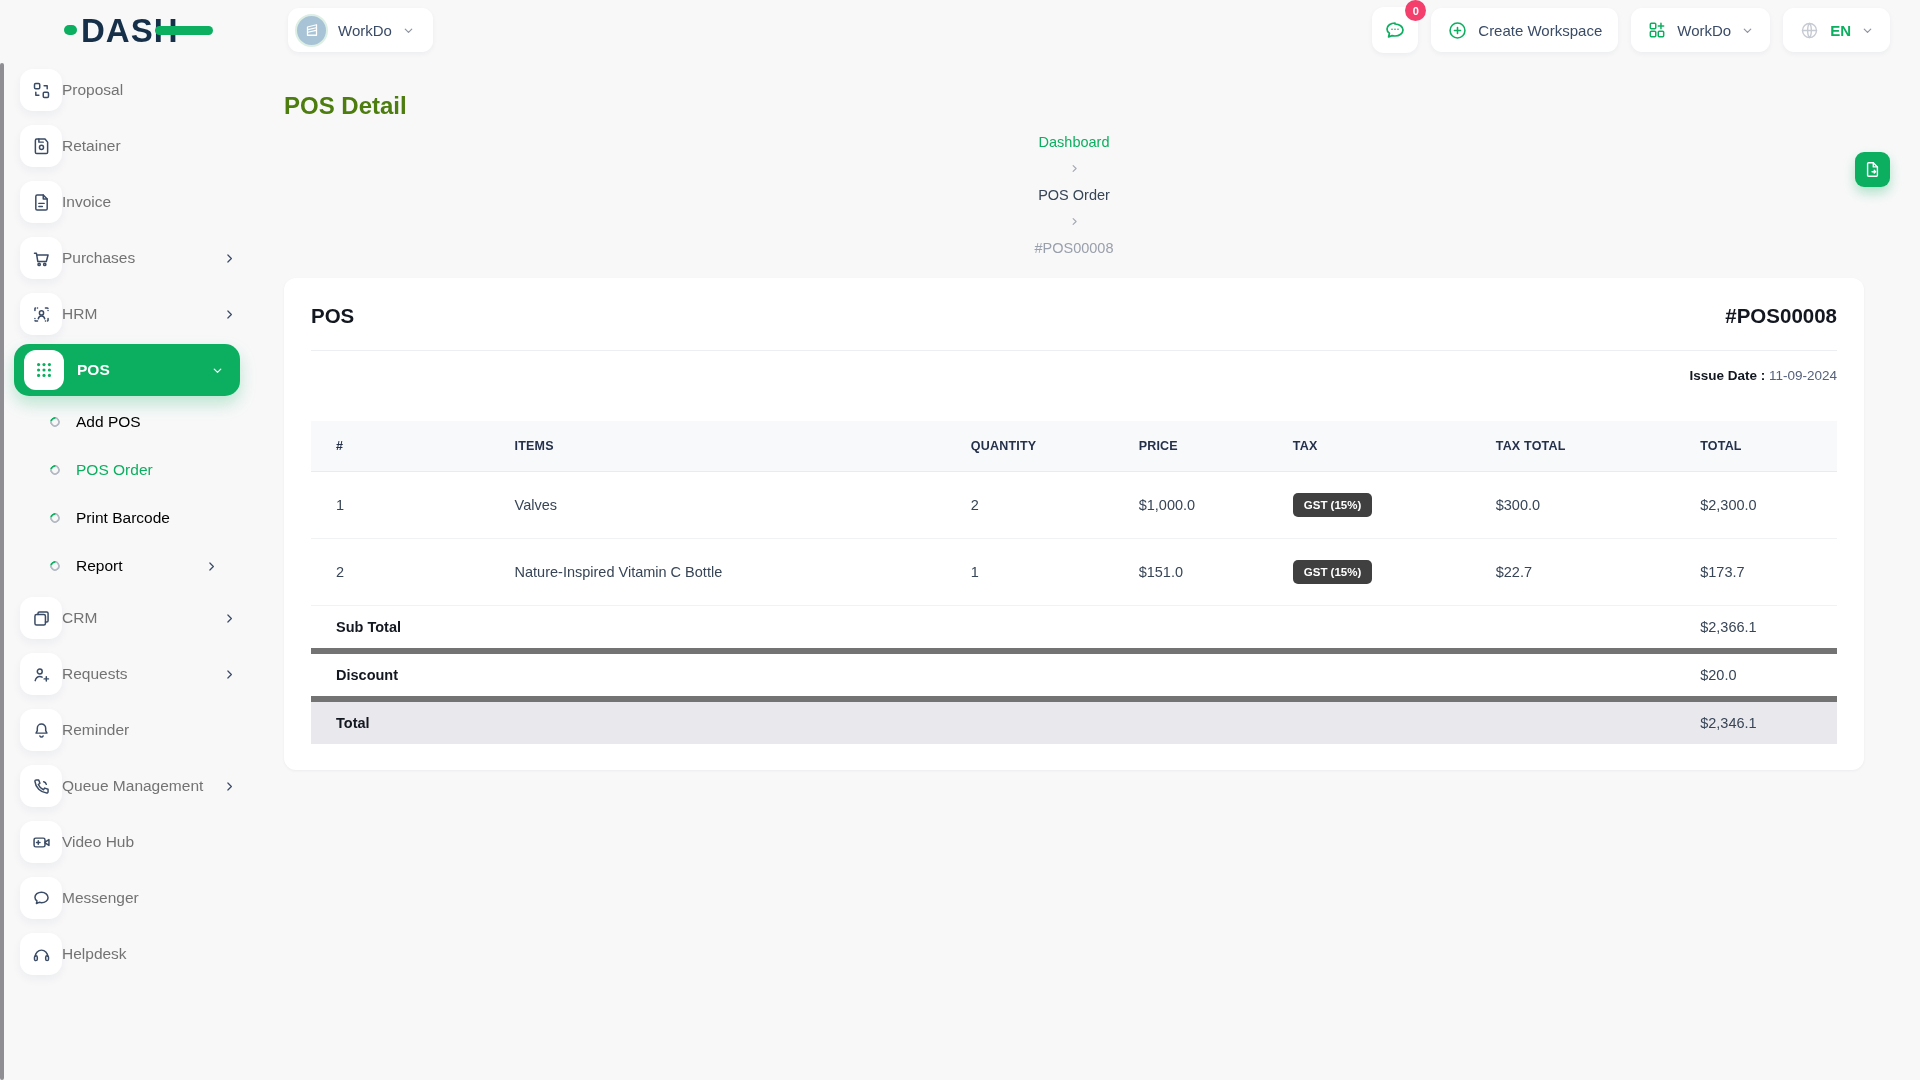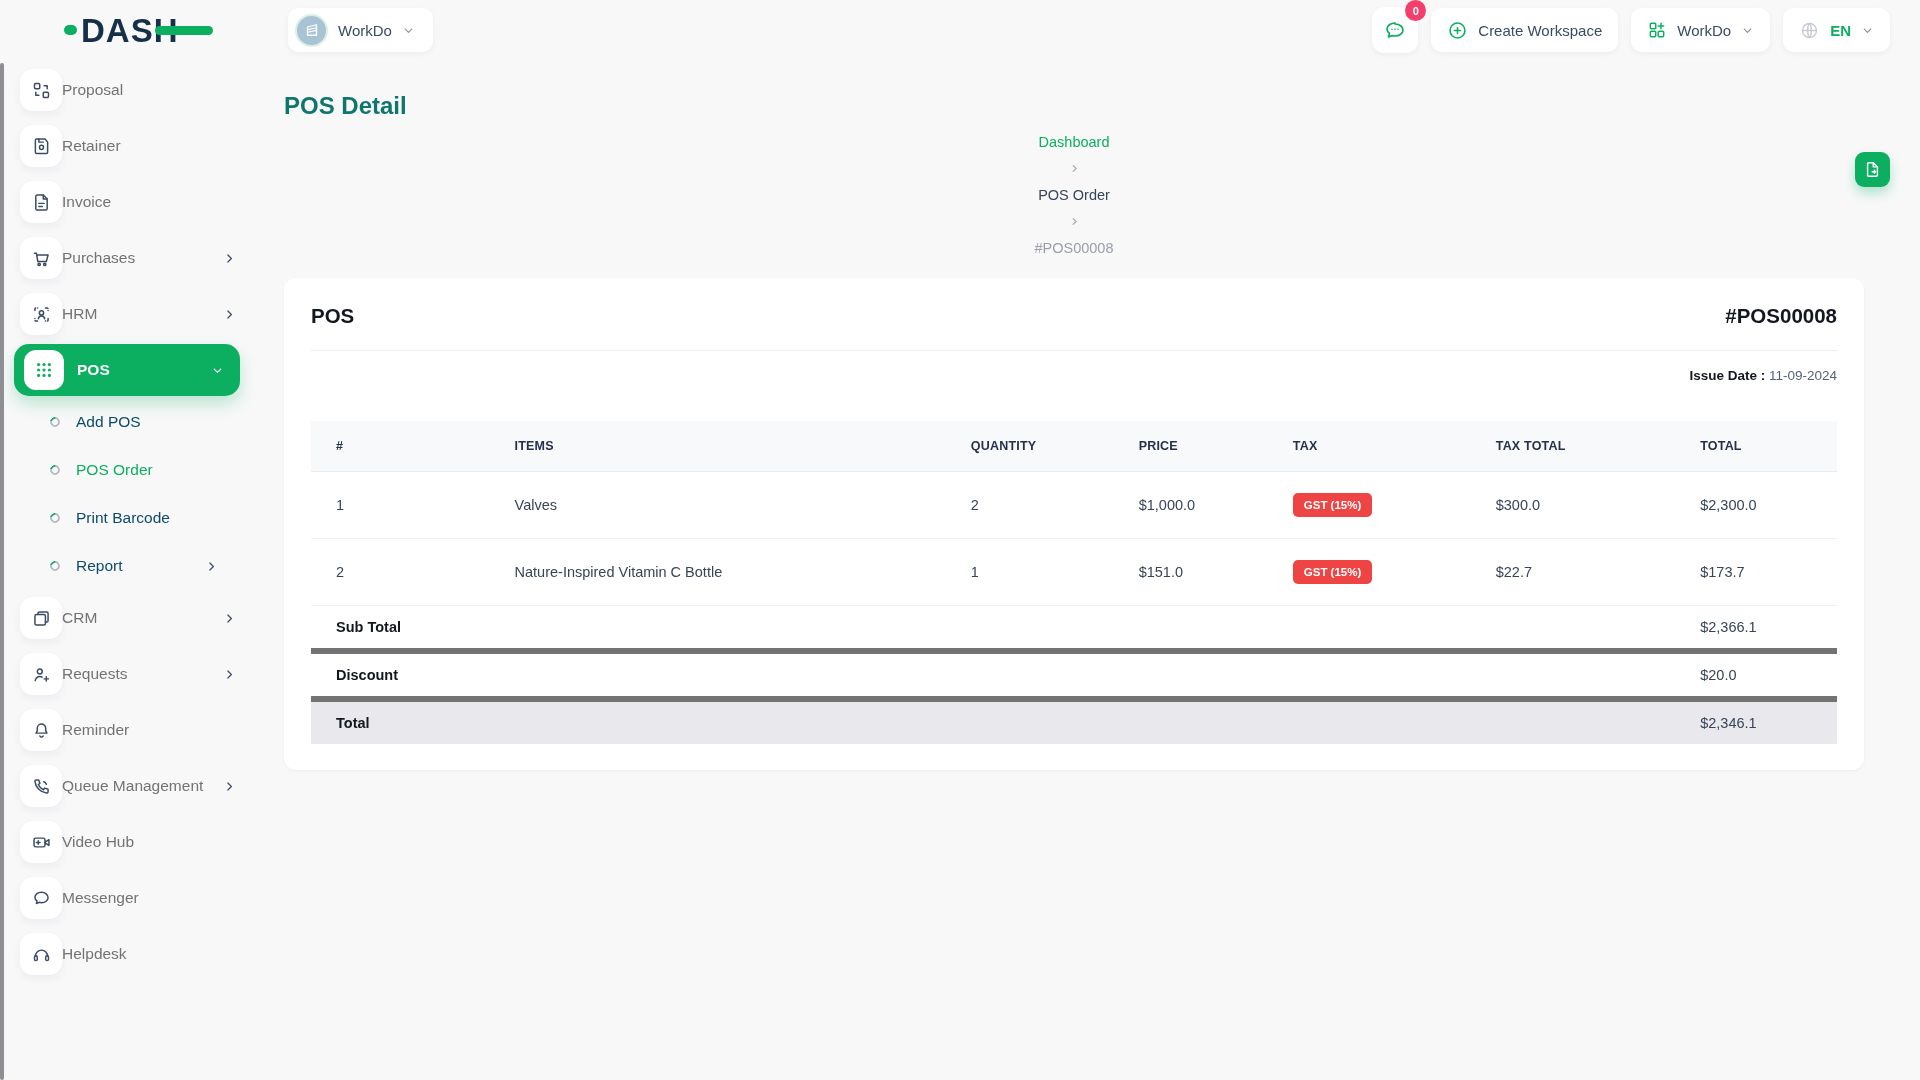--- a/index.html
+++ b/index.html
@@ -39,28 +39,28 @@
   .nav-label { font-size:15.5px; color:#737373; white-space:nowrap; }
   .nav-chev { margin-left:auto; display:flex; color:#3a4b66; }
   .nav-item.pos-active { background:#0caf60; border-radius:15px; margin:2px 20px 2px 14px; height:52px;
                          padding:0 16px 0 10px; box-shadow:0 8px 16px rgba(12,175,96,.25); }
   .pos-active .chip { width:40px; height:40px; box-shadow:none; border-radius:12px; }
   .pos-active .nav-label { color:#fff; font-weight:700; margin-left:13px; }
   .pos-active .nav-chev { color:#fff; }
   .submenu-item { height:48px; display:flex; align-items:center; padding:0 42px 0 50px; cursor:pointer; }
   .bullet { width:10px; height:10px; border-radius:50%; border:2.5px solid #b4bac4;
             border-top-color:#0caf60; transform:rotate(-35deg); flex-shrink:0; }
-  .submenu-label { margin-left:16px; font-size:15.5px; color:#0c4a6e; white-space:nowrap; }
+  .submenu-label { margin-left:16px; font-size:15.5px; color:#000000; white-space:nowrap; }
   .submenu-item.active .submenu-label { color:#0caf60; }
   .submenu-chev { margin-left:auto; display:flex; color:#3a4b66; }
   .left-scrollbar { position:absolute; left:0; top:63px; bottom:0; width:4px; background:#8f8f93; border-radius:2px; }
 
   
   .content { flex:1; min-width:0; padding:16px 56px 0 24px; position:relative; }
-  .page-title { font-size:24px; font-weight:700; color:#0f766e; margin:16px 0 14px; }
+  .page-title { font-size:24px; font-weight:700; color:#4d7c0f; margin:16px 0 14px; }
   .breadcrumb { display:flex; align-items:center; gap:13px; font-size:14.5px;flex-direction:column; }
   .bc-home { color:#0caf60; cursor:pointer; text-decoration:none; }
   .bc-sep { display:flex; color:#a3a8b1; }
   .bc-item { color:#374557; cursor:pointer; }
   .bc-current { color:#9aa0ab; }
   .export-btn { position:absolute; top:92px; right:30px; width:35px; height:35px; background:#0caf60;
                 border-radius:9px; display:flex; align-items:center; justify-content:center; color:#fff;
                 box-shadow:0 6px 12px rgba(12,175,96,.3); cursor:pointer; }
 
   .card { margin-top:22px; background:#fff; border-radius:12px; padding:26px 27px 26px;
@@ -69,21 +69,21 @@
                border-bottom:1px solid #eceef1; }
   .card-title, .card-number { font-size:20.5px; font-weight:700; color:#131720; }
   .issue-row { text-align:right; padding-top:17px; font-size:13.5px; color:#55607a; }
   .issue-label { font-weight:700; color:#131720; }
 
   table.items { width:100%; border-collapse:collapse; margin-top:38px; table-layout:fixed; }
   th, td { text-align:left; padding:18px 10px 18px 25px; }
   thead th { background:#f8f9fb; font-size:12.5px; font-weight:700; color:#25314b;
              letter-spacing:.2px; border-bottom:1px solid #e9ebee; }
   tbody td { font-size:14.5px; color:#374557; border-bottom:1px solid #f1f2f4; padding-top:21px; padding-bottom:21px; }
-  .tax-badge { display:inline-block; background:#ef4444; color:#fff; font-size:11.5px; font-weight:700;
+  .tax-badge { display:inline-block; background:#404040; color:#fff; font-size:11.5px; font-weight:700;
                padding:6px 11px; border-radius:5px; }
   tr.sum-row td { padding-top:13px; padding-bottom:13px; font-size:14.5px; border-bottom:6px solid #737373; }
   td.sum-label { font-weight:700; color:#131720; }
   tr.total-row td { background:#e9e9ed; border-bottom:none; }
 </style>
 </head>
 <body>
 
 <div class="app">
 

